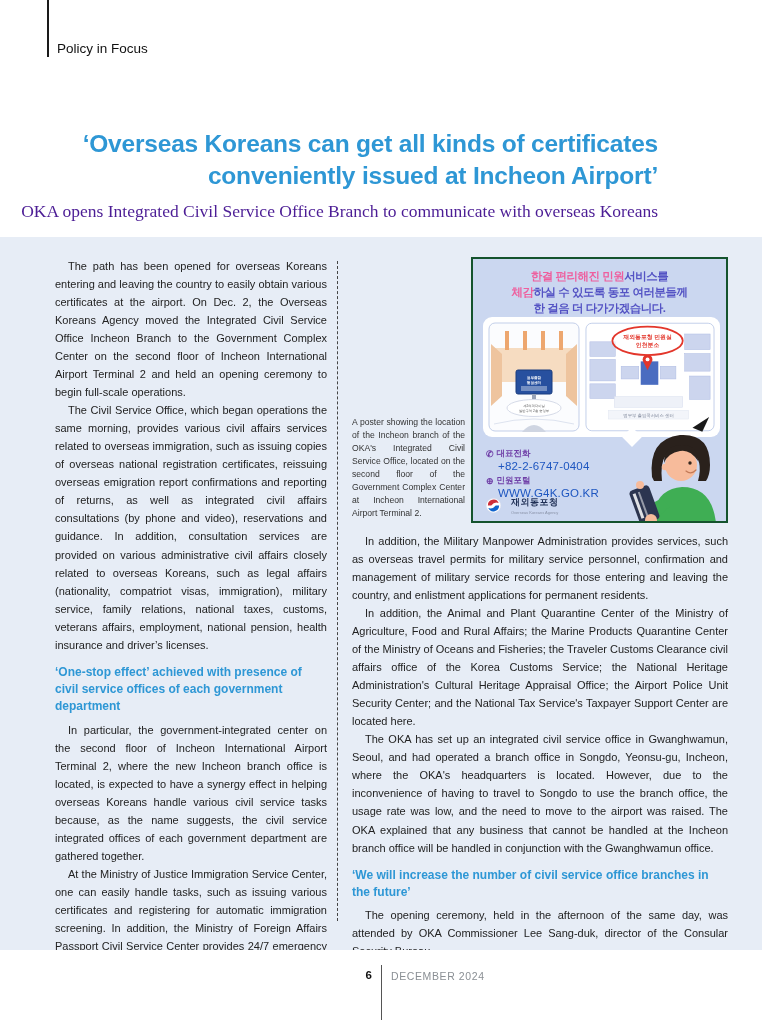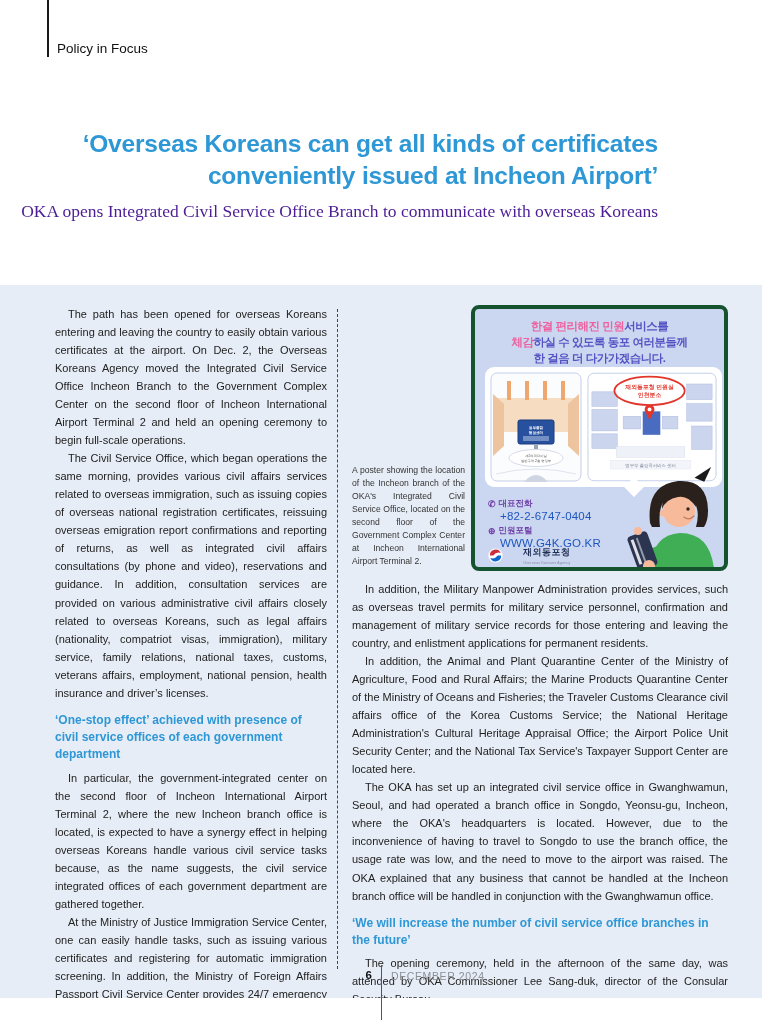--- a/index.html
+++ b/index.html
@@ -7,44 +7,44 @@
     width:762px;height:1020px;background:#ffffff;position:relative;overflow:hidden;
     font-family:"Liberation Sans",sans-serif;color:#222;
   }
   .kicker-rule{position:absolute;left:47px;top:0;width:2px;height:57px;background:#1a1a1a;}
   .kicker{position:absolute;left:57px;top:41px;font-size:13.5px;font-weight:normal;color:#111;}
 
   .title-block{position:absolute;left:0;top:104px;width:658px;text-align:right;margin-top:24px;}
   .title{margin:0;font-size:24.5px;font-weight:bold;color:#2e97d5;line-height:1.3;letter-spacing:-0.2px;}
   .subtitle{margin-top:9px;font-family:"Liberation Serif",serif;font-size:17.5px;color:#4c1d95;}
 
-  .content{position:absolute;left:0;top:237px;width:762px;height:713px;background:#e7edf6;overflow:hidden;margin-top:48px;}
+  .content{position:absolute;left:0;top:237px;width:762px;height:713px;background:#e7edf6;overflow:hidden;}
   .col-left{position:absolute;left:55px;top:20px;width:272px;}
   .divider{position:absolute;left:337px;top:24px;height:660px;border-left:1.5px dashed #444;}
   .col-right{position:absolute;left:352px;top:20px;width:376px;}
 
   p.body{margin:0;font-size:11px;line-height:1.64;text-align:justify;color:#222;text-indent:13px;}
   h2.sub{font-size:12px;line-height:1.45;color:#2e97d5;margin:10px 0 5px 0;text-align:left;font-weight:bold;}
 
   .figure-row{display:flex;gap:6px;margin-bottom:9px;}
   .caption{width:113px;font-size:8.6px;line-height:1.52;color:#333;text-align:justify;align-self:flex-end;padding-bottom:3px;}
 
   
-  .poster{position:relative;width:257px;height:266px;background:#cbd7f0;border:4px solid #14532d;
-          border-radius:8px;box-sizing:border-box;overflow:hidden;flex:0 0 auto;}
+  .poster{position:relative;width:257px;height:266px;background:#cbd7f0;border:2px solid #14532d;
+          border-radius:0;box-sizing:border-box;overflow:hidden;flex:0 0 auto;}
   .poster-headline{margin-top:9px;text-align:center;font-size:11.5px;font-weight:bold;line-height:1.4;letter-spacing:-0.5px;}
   .pk{color:#ee5f9e;} .bl{color:#5453c4;}
   .poster-panel{position:absolute;left:10px;top:58px;width:237px;height:120px;background:#ffffff;
                 border-radius:9px;display:flex;gap:5px;padding:5px;box-sizing:border-box;}
   .tail{position:absolute;left:152px;top:171px;width:14px;height:14px;background:#ffffff;transform:rotate(45deg);}
   .poster-contact{position:absolute;left:13px;top:186px;}
   .c-label{font-size:8.5px;font-weight:bold;color:#7040a8;display:flex;align-items:center;gap:3px;margin-top:3px;}
   .c-icon{font-size:9px;color:#7040a8;}
   .c-value{font-size:11.5px;font-weight:normal;color:#1e56c0;margin-left:12px;letter-spacing:0.2px;}
-  .poster-logo{position:absolute;left:13px;top:237px;display:flex;align-items:center;gap:20px;}
+  .poster-logo{position:absolute;left:13px;top:237px;display:flex;align-items:center;gap:10px;}
   .logo-name{font-size:9px;font-weight:bold;color:#1f2f55;letter-spacing:0.5px;}
   .logo-sub{font-size:4px;color:#8a93a8;margin-top:1px;}
   .person{position:absolute;right:-2px;bottom:-2px;width:110px;height:98px;}
 
   
   .pageno{position:absolute;top:969px;left:350px;width:22px;text-align:right;font-size:11.5px;font-weight:bold;color:#111;}
   .footer-vline{position:absolute;left:381px;top:965px;width:1px;height:55px;background:#555;}
   .issue{position:absolute;top:970px;left:391px;font-size:10.5px;color:#8a8f94;letter-spacing:0.6px;}
 </style>
 </head>

